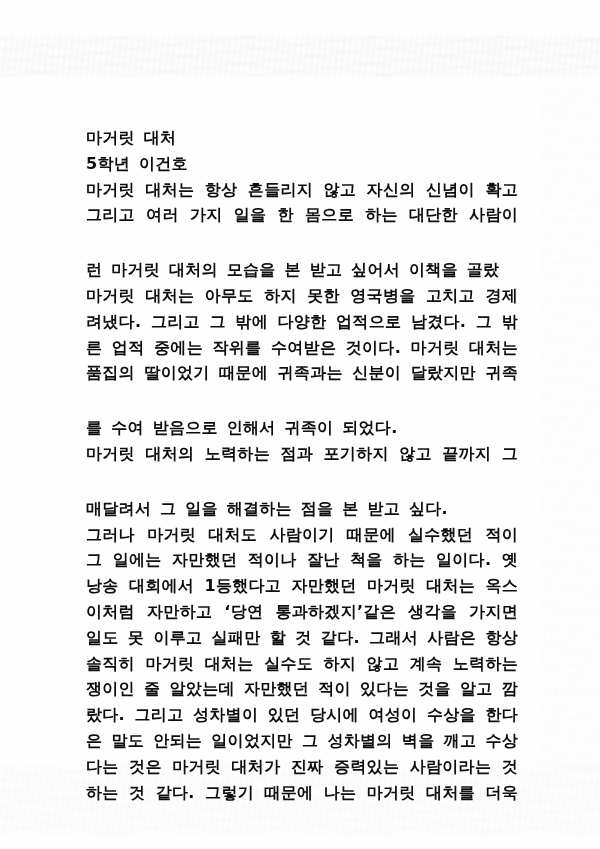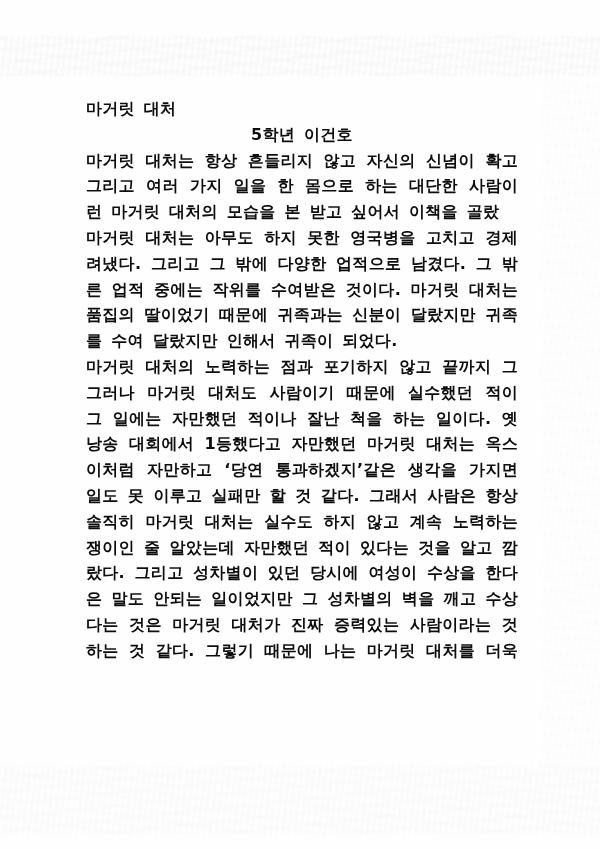--- a/index.html
+++ b/index.html
@@ -52,23 +52,24 @@
     overflow: hidden;
   }
   
   .j {
     text-align: justify;
     text-align-last: justify;
   }
   
   .e {
     text-align: left;
+    margin-top: 29px;
   }
   .byline {
-    text-align: center;
+    text-align: left;
   }
 </style>
 </head>
 <body>
 
 <div class="sheet">
 
   <div class="noise noise-top"></div>
   <div class="noise noise-right"></div>
   <div class="noise noise-bottom"></div>
@@ -77,22 +78,23 @@
     <div class="line e">마거릿 대처</div>
     <div class="line byline">5학년 이건호</div>
 
     <div class="line j">마거릿 대처는 항상 흔들리지 않고 자신의 신념이 확고했다.</div>
     <div class="line j">그리고 여러 가지 일을 한 몸으로 하는 대단한 사람이다. 그</div>
     <div class="line e">런 마거릿 대처의 모습을 본 받고 싶어서 이책을 골랐다.</div>
     <div class="line j">마거릿 대처는 아무도 하지 못한 영국병을 고치고 경제를 살</div>
     <div class="line j">려냈다. 그리고 그 밖에 다양한 업적으로 남겼다. 그 밖에 다</div>
     <div class="line j">른 업적 중에는 작위를 수여받은 것이다. 마거릿 대처는 식료</div>
     <div class="line j">품집의 딸이었기 때문에 귀족과는 신분이 달랐지만 귀족 작위</div>
-    <div class="line e">를 수여 달랐지만 인해서 귀족이 되었다.</div>
+    <div class="line e">를 수여 받음으로 인해서 귀족이 되었다.</div>
     <div class="line j">마거릿 대처의 노력하는 점과 포기하지 않고 끝까지 그 일에</div>
+    <div class="line e">매달려서 그 일을 해결하는 점을 본 받고 싶다.</div>
     <div class="line j">그러나 마거릿 대처도 사람이기 때문에 실수했던 적이 있다.</div>
     <div class="line j">그 일에는 자만했던 적이나 잘난 척을 하는 일이다. 옛날 시</div>
     <div class="line j">낭송 대회에서 1등했다고 자만했던 마거릿 대처는 옥스퍼드 대</div>
     <div class="line j">이처럼 자만하고 ‘당연 통과하겠지’같은 생각을 가지면 아무</div>
     <div class="line j">일도 못 이루고 실패만 할 것 같다. 그래서 사람은 항상 자만</div>
     <div class="line j">솔직히 마거릿 대처는 실수도 하지 않고 계속 노력하는 노력</div>
     <div class="line j">쟁이인 줄 알았는데 자만했던 적이 있다는 것을 알고 깜짝 놀</div>
     <div class="line j">랐다. 그리고 성차별이 있던 당시에 여성이 수상을 한다는 것</div>
     <div class="line j">은 말도 안되는 일이었지만 그 성차별의 벽을 깨고 수상을 한</div>
     <div class="line j">다는 것은 마거릿 대처가 진짜 증력있는 사람이라는 것을 뜻</div>

